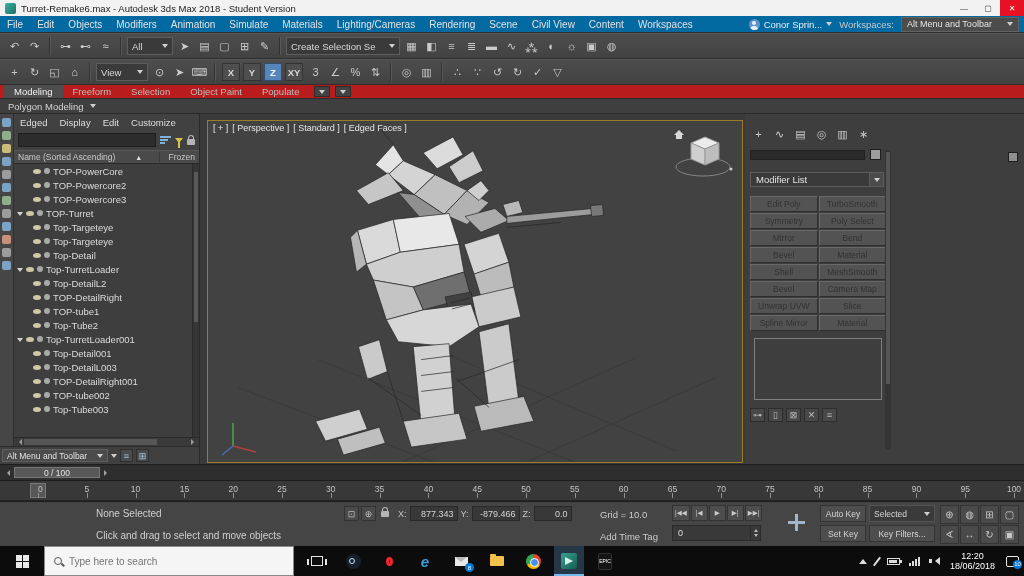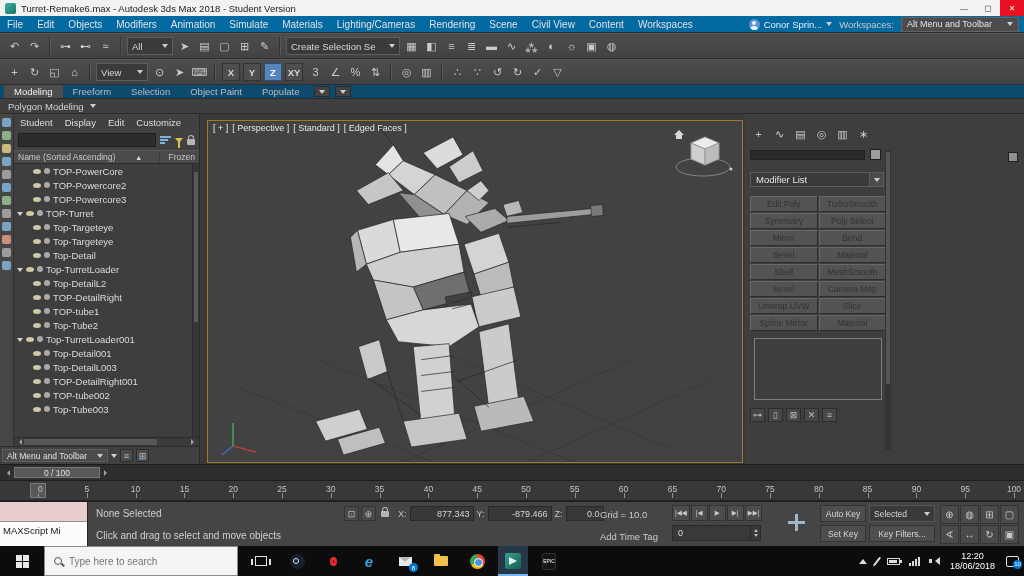--- a/index.html
+++ b/index.html
@@ -36,21 +36,21 @@
 .tsep{width:2px;height:18px;border-left:1px solid #323232;border-right:1px solid #585858;margin:0 3px}
 .tbi{width:19px;height:19px;display:inline-flex;align-items:center;justify-content:center;color:#cbcbcb;font-size:11px}
 .tdd{display:inline-flex;align-items:center;height:18px;background:#3a3a3a;border:1px solid #5d5d5d;padding:0 4px;font-size:9.5px;color:#d8d8d8;gap:6px}
 #filter-dd{width:46px}
 #selset-dd{width:114px}
 #view-dd{width:52px}
 .axb{width:18px;height:18px;background:#4e4e4e;border:1px solid #333;color:#d8d8d8;font-size:9.5px;font-weight:700;display:inline-flex;align-items:center;justify-content:center;margin:0 1px}
 .axb.active{background:#5585bb;border-color:#2d4f73;color:#fff}
 
 
-#rtabs{position:absolute;top:85px;left:0;right:0;height:14px;background:#0c4a6e;display:flex;align-items:center;padding-left:4px;border-bottom:1px solid #2a2a2a}
+#rtabs{position:absolute;top:85px;left:0;right:0;height:14px;background:#b91c1c;display:flex;align-items:center;padding-left:4px;border-bottom:1px solid #2a2a2a}
 .rtab{padding:0 10px;font-size:9.5px;color:#bdbdbd;height:100%;display:inline-flex;align-items:center}
 .rtab.active{background:#4d4d4d;color:#f2f2f2}
 .rtab-extra{width:16px;height:11px;background:#424242;border:1px solid #2c2c2c;display:inline-flex;align-items:center;justify-content:center;margin-left:5px}
 #rsection{position:absolute;top:99px;left:0;right:0;height:15px;background:#3f3f3f;border-bottom:1px solid #2a2a2a;display:flex;align-items:center;gap:6px;padding-left:8px;font-size:9.5px;color:#d4d4d4}
 
 
 .workspace{position:absolute;top:114px;left:0;width:1024px;height:350px;background:#3a3a3a}
 #lstrip{position:absolute;left:0;top:0;bottom:18px;width:14px;background:#464646;border-right:1px solid #2f2f2f;display:flex;flex-direction:column;align-items:center;padding-top:4px;gap:4px}
 .lsi{width:9px;height:9px;border-radius:2px;display:block}
 
@@ -135,21 +135,21 @@
 .ms-top{height:20px;background:#e7cdcd;border-bottom:1px solid #8f8f8f}
 .ms-bot{height:24px;background:#fcfcfc;color:#141414;font-size:9.5px;padding:3px 3px 0;overflow:hidden;white-space:nowrap}
 .sb-sel{position:absolute;left:96px;top:6px;color:#cfcfcf}
 .sb-prompt{position:absolute;left:96px;top:28px;color:#cfcfcf}
 #minirow{position:absolute;left:344px;top:4px;display:flex;gap:2px}
 .sbi{width:15px;height:15px;background:#4a4a4a;border:1px solid #333;color:#bcbcbc;font-size:9px;display:inline-flex;align-items:center;justify-content:center}
 .sb-lock{position:absolute;left:381px;top:6px}
 .sb-coords{position:absolute;left:398px;top:4px;display:flex;align-items:center;gap:3px}
 .coordl{font-size:9px;color:#c4c4c4}
 .coordf{height:15px;background:#383838;border:1px solid #292929;color:#d4d4d4;font-size:9px;display:inline-flex;align-items:center;justify-content:flex-end;padding:0 3px}
-.coordf.w{width:64px}.coordf.z{width:38px}
+.coordf.w{width:48px}.coordf.z{width:38px}
 .sb-grid{position:absolute;left:600px;top:7px;color:#cbcbcb;font-size:9.5px}
 .sb-tag{position:absolute;left:600px;top:29px;color:#cbcbcb;font-size:9.5px}
 #pbrow{position:absolute;left:672px;top:3px;display:flex;gap:1px}
 .pbb{min-width:17px;height:16px;background:#4d4d4d;border:1px solid #333;color:#cbcbcb;font-size:6.5px;display:inline-flex;align-items:center;justify-content:center;padding:0 2px}
 .sb-frame{position:absolute;left:672px;top:23px;width:89px;height:16px;background:#393939;border:1px solid #2a2a2a;color:#ddd;font-size:9px;display:flex;align-items:center;padding-left:5px}
 .spin{margin-left:auto;width:10px;height:100%;border-left:1px solid #2a2a2a;display:flex;flex-direction:column;align-items:center;justify-content:space-evenly}
 .caret-u{width:0;height:0;border:2.5px solid transparent;border-bottom:3.5px solid #bbb}
 .caret-d{width:0;height:0;border:2.5px solid transparent;border-top:3.5px solid #bbb}
 .sb-plus{position:absolute;left:788px;top:12px;width:17px;height:17px}
 .sb-plus::before{content:"";position:absolute;left:7px;top:0;width:3px;height:17px;background:#a3b6c9}
@@ -161,21 +161,21 @@
 .sb-dd .caret{margin-left:auto}
 #keyfilters{left:869px;top:23px;width:66px}
 #navrow{position:absolute;left:940px;top:3px;display:grid;grid-template-columns:repeat(4,19px);grid-auto-rows:19px;gap:1px}
 .nvi{background:#4a4a4a;border:1px solid #333;color:#c8c8c8;font-size:10px;display:flex;align-items:center;justify-content:center}
 
 
 .taskbar{position:absolute;top:546px;left:0;right:0;height:30px;background:#0c0c0c;display:flex;align-items:center}
 .start{width:44px;height:100%;display:flex;align-items:center;justify-content:center;flex:none}
 .winlogo{display:grid;grid-template-columns:6px 6px;grid-template-rows:6px 6px;gap:1px}
 .winlogo i{background:#e8e8e8;display:block}
-.tsearch{width:194px;height:100%;background:#f5f5f5;border:1px solid #8a8a8a;display:flex;align-items:center;gap:7px;padding:0 9px;flex:none}
+.tsearch{width:250px;height:100%;background:#f5f5f5;border:1px solid #8a8a8a;display:flex;align-items:center;gap:7px;padding:0 9px;flex:none}
 .tsearch input{border:none;outline:none;background:transparent;font-size:10px;color:#333;flex:1;min-width:0;font-family:inherit}
 .mag{width:8px;height:8px;border:1.5px solid #555;border-radius:50%;position:relative;flex:none}
 .mag::after{content:"";position:absolute;width:4px;height:1.5px;background:#555;right:-3.5px;bottom:-1px;transform:rotate(45deg)}
 #tbapps{display:flex;align-items:center;height:100%;margin-left:8px;gap:6px}
 .tb-app{width:30px;height:100%;display:flex;align-items:center;justify-content:center;position:relative}
 .tb-app.active{background:#263748;box-shadow:inset 0 -2px 0 #76b9ed}
 .ic{display:inline-flex;align-items:center;justify-content:center}
 .tview{width:12px;height:10px;border:1px solid #e4e4e4;position:relative}
 .tview::before,.tview::after{content:"";position:absolute;top:2px;width:2px;height:6px;background:#e4e4e4}
 .tview::before{left:-5px}.tview::after{right:-5px}
@@ -373,21 +373,21 @@
         <span class="lsi" style="background: rgb(143, 174, 138);"></span>
         <span class="lsi" style="background: rgb(156, 156, 156);"></span>
         <span class="lsi" style="background: rgb(123, 163, 198);"></span>
         <span class="lsi" style="background: rgb(201, 143, 122);"></span>
         <span class="lsi" style="background: rgb(156, 156, 156);"></span>
         <span class="lsi" style="background: rgb(123, 163, 198);"></span>
       </div>
 
     <div class="scene-explorer">
       <div class="se-menus" id="semenus">
-          <span class="se-menu">Student</span>
+          <span class="se-menu">Edged</span>
           <span class="se-menu">Display</span>
           <span class="se-menu">Edit</span>
           <span class="se-menu">Customize</span>
         </div>
       <div class="se-search">
         <input value="" style="">
         <span class="sfilter">
             <i></i>
             <i></i>
             <i></i>
@@ -719,24 +719,20 @@
         <span class="tick" style="left: 95%;">
           <span class="ticklab">95</span>
         </span>
         <span class="tick" style="left: 100%;">
           <span class="ticklab">100</span>
         </span>
       </div>
   </div>
 
   <div class="statusbar">
-    <div class="sb-ms">
-      <div class="ms-top"></div>
-      <div class="ms-bot">MAXScript Mi</div>
-    </div>
     <span class="sb-sel">None Selected</span>
     <span class="sb-prompt">Click and drag to select and move objects</span>
     <span id="minirow">
         <span class="sbi">⊡</span>
         <span class="sbi">⊕</span>
       </span>
     <span class="lock sb-lock"></span>
     <span class="sb-coords">
       <span class="coordl">X:</span>
       <span class="coordf w">877.343</span>

